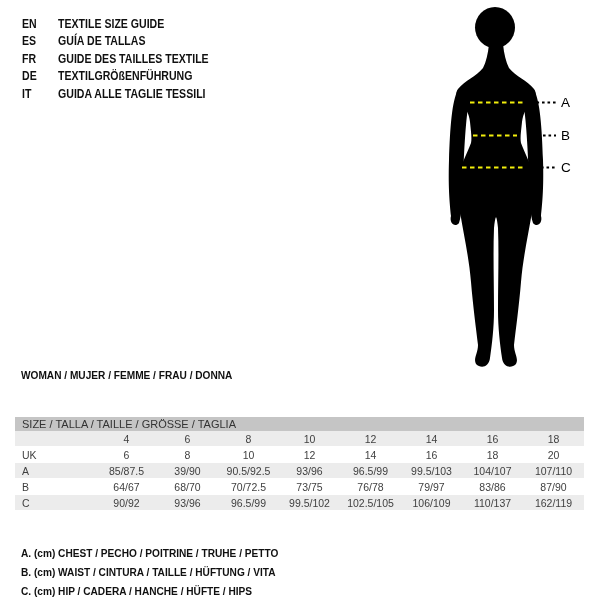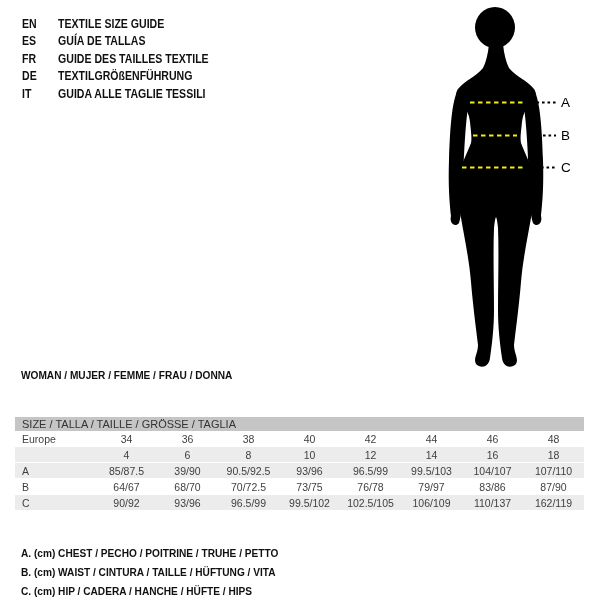--- a/index.html
+++ b/index.html
@@ -190,42 +190,42 @@
         <col style="width:61px">
         <col style="width:61px">
         <col style="width:61px">
     </colgroup>
     <thead>
       <tr>
         <th colspan="9">SIZE / TALLA / TAILLE / GRÖSSE / TAGLIA</th>
       </tr>
     </thead>
     <tbody>
-        <tr>
-          <td class="row-label">Europe</td>
-          <td>34</td>
-          <td>36</td>
-          <td>38</td>
-          <td>40</td>
-          <td>42</td>
-          <td>44</td>
-          <td>46</td>
-          <td>48</td>
-        </tr>
         <tr class="shaded">
           <td class="row-label"></td>
           <td>4</td>
           <td>6</td>
           <td>8</td>
           <td>10</td>
           <td>12</td>
           <td>14</td>
           <td>16</td>
           <td>18</td>
         </tr>
+        <tr>
+          <td class="row-label">UK</td>
+          <td>6</td>
+          <td>8</td>
+          <td>10</td>
+          <td>12</td>
+          <td>14</td>
+          <td>16</td>
+          <td>18</td>
+          <td>20</td>
+        </tr>
         <tr class="shaded">
           <td class="row-label">A</td>
           <td>85/87.5</td>
           <td>39/90</td>
           <td>90.5/92.5</td>
           <td>93/96</td>
           <td>96.5/99</td>
           <td>99.5/103</td>
           <td>104/107</td>
           <td>107/110</td>

